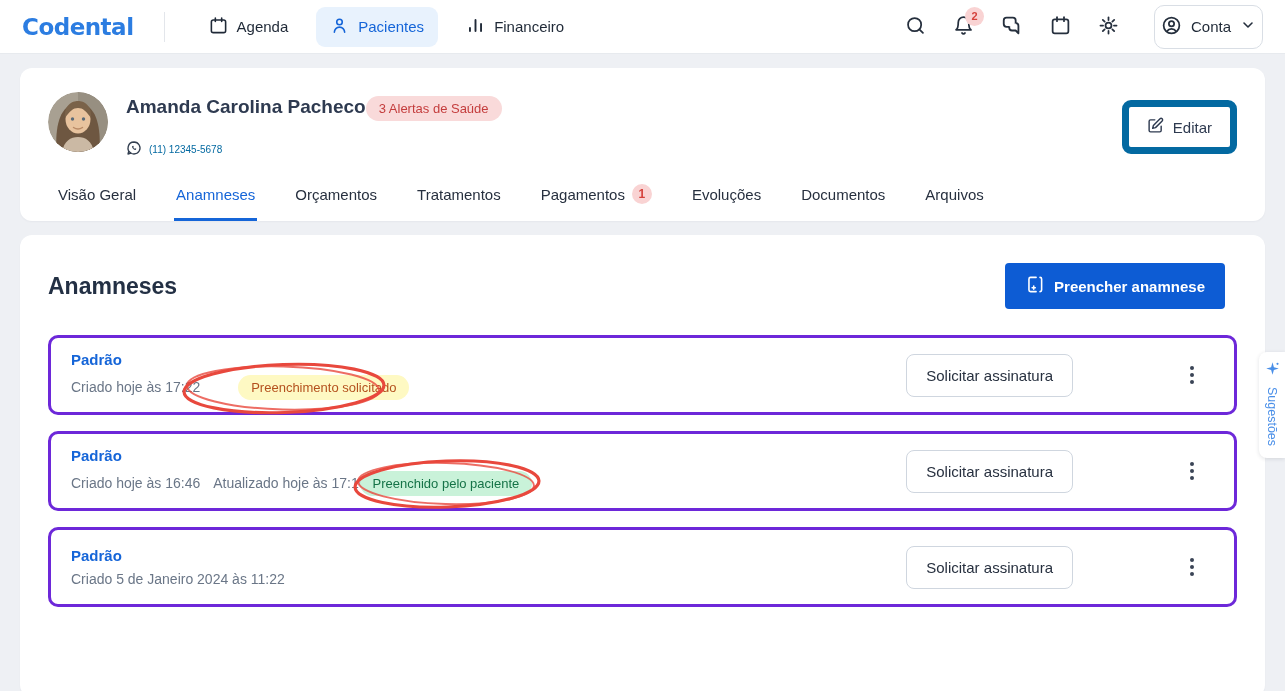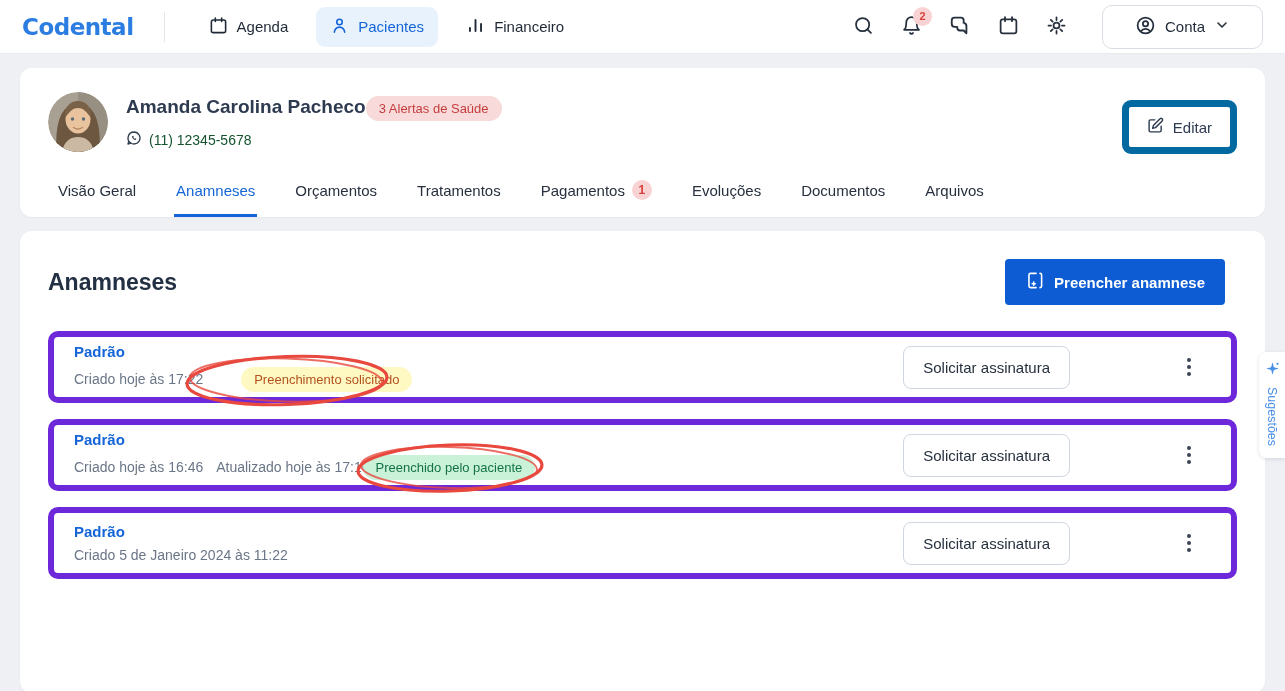--- a/index.html
+++ b/index.html
@@ -19,35 +19,35 @@
   .nav-item svg { stroke:#1f2937; }
   .nav-item.active svg { stroke:#1565d8; }
 
   .topbar-right { margin-left:auto; display:flex; align-items:center; gap:27px; }
   .icon-btn { position:relative; background:none; border:none; cursor:pointer; display:flex; align-items:center; }
   .icon-btn svg { stroke:#252f3d; }
   .notif-badge { position:absolute; top:-8px; right:-10px; width:19px; height:19px; border-radius:50%;
                  background:#f9d3d3; color:#d5413b; font-size:11px; font-weight:700;
                  display:flex; align-items:center; justify-content:center; }
   .account-btn { display:flex; align-items:center; gap:9px; border:1px solid #d9dee5; border-radius:10px;
-                 background:#fff; padding:9px 32px; font-size:15px; font-weight:500; color:#1f2937;
+                 background:#fff; padding:9px 6px; font-size:15px; font-weight:500; color:#1f2937;
                  margin-left:8px; cursor:pointer; }
   .account-btn svg { stroke:#252f3d; }
 
   
   .patient-card { background:#fff; border-radius:12px; margin:14px 20px 0;
                   box-shadow:0 1px 2px rgba(16,24,40,.04); }
   .patient-head { display:flex; align-items:flex-start; padding:24px 28px 0 28px; }
   .avatar { width:60px; height:60px; border-radius:50%; overflow:hidden; flex:0 0 60px; margin-right:18px; }
   .patient-info { padding-top:4px; }
   .name-row { display:flex; align-items:flex-start; }
   .patient-name { font-size:19px; font-weight:700; color:#2e3a50; }
   .alert-badge { background:#f9dada; color:#c43d3d; font-size:13px; font-weight:500;
                  padding:5px 13px; border-radius:999px; }
-  .phone-row { display:flex; align-items:center; gap:7px; margin-top:9px; color:#14532d; font-size:14px; }
+  .phone-row { display:flex; align-items:center; gap:7px; margin-top:19px; color:#0369a1; font-size:10px; }
   .phone-row svg { stroke:#333f50; }
   .edit-btn { margin-left:auto; margin-top:8px; display:flex; align-items:center; gap:9px;
               border:7px solid #0369a1; background:#fff; border-radius:9px; padding:10px 18px;
               font-size:15px; font-weight:500; color:#2e3a50; cursor:pointer; }
   .edit-btn svg { stroke:#2e3a50; }
 
   .tabs { display:flex; align-items:stretch; gap:36px; padding:0 36px; margin-top:12px; height:51px; }
   .tab { display:flex; align-items:center; gap:7px; font-size:15px; font-weight:500; color:#27303f;
          border:none; background:none; cursor:pointer; border-bottom:3px solid transparent; padding:0 2px; }
   .tab.active { color:#1565d8; border-bottom-color:#1565d8; }
@@ -58,21 +58,21 @@
   .main-card { background:#fff; border-radius:12px; margin:14px 20px 0; padding:28px;
                height:calc(691px - 54px - 14px - 147px - 14px); box-shadow:0 1px 2px rgba(16,24,40,.04); }
   .main-head { display:flex; align-items:center; justify-content:space-between; }
   .main-title { font-size:23px; font-weight:700; color:#233044; }
   .primary-btn { display:flex; align-items:center; gap:10px; background:#0d5cd4; color:#fff;
                  font-size:15px; font-weight:600; border:none; border-radius:4px; padding:12px 20px;
                  cursor:pointer; margin-right:12px; }
   .primary-btn svg { stroke:#fff; }
 
   .rows { margin-top:26px; display:flex; flex-direction:column; gap:16px; }
-  .row { border:6px solid #6d28d9; border-radius:10px; padding:15px 20px; height:72px;
+  .row { border:3px solid #6d28d9; border-radius:10px; padding:15px 20px; height:80px;
          display:flex; align-items:center;justify-content:space-between; }
   .row-left { display:flex; flex-direction:column; justify-content:center; gap:7px; }
   .row-title { color:#1565d8; font-size:15px; font-weight:600; cursor:pointer; }
   .row-meta { display:flex; align-items:center; font-size:14px; color:#6a7687; }
   .meta2 { margin-left:13px; }
   .badge-wrap { position:relative; display:inline-flex; margin-left:-7px; }
   .status-badge { font-size:13px; font-weight:500; padding:5px 13px; border-radius:999px; white-space:nowrap; position:relative; }
   .status-warning { background:#fef9c3; color:#b4511e;margin-left:45px; }
   .status-success { background:#c9f2d9; color:#157347; }
   .sketch { position:absolute; pointer-events:none; z-index:2; }

